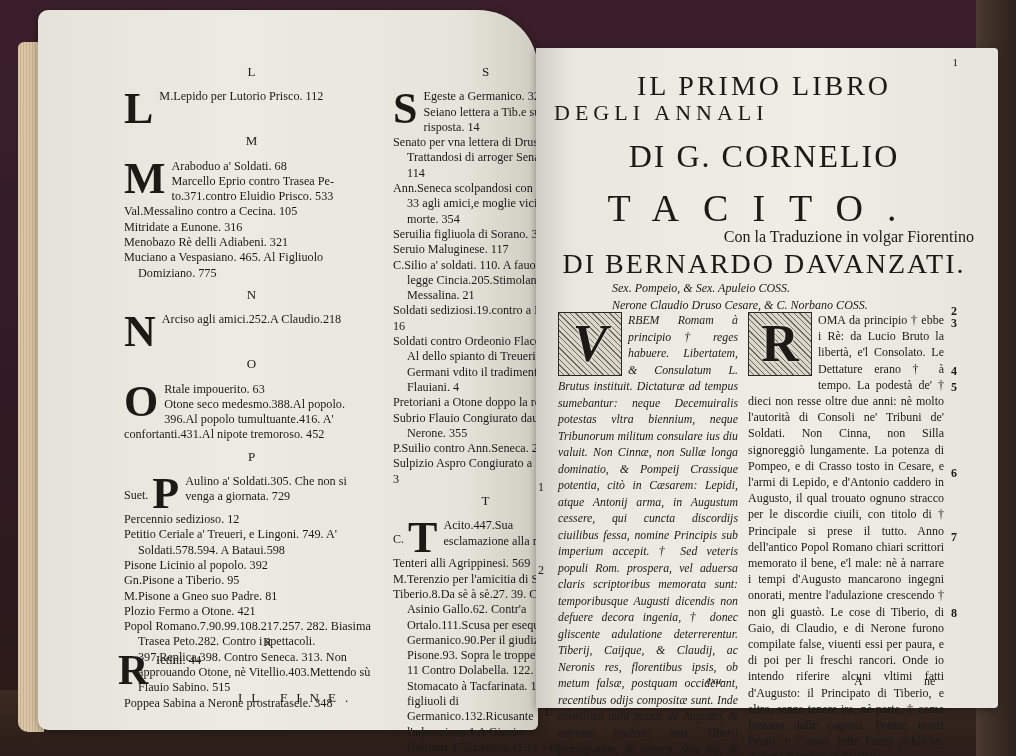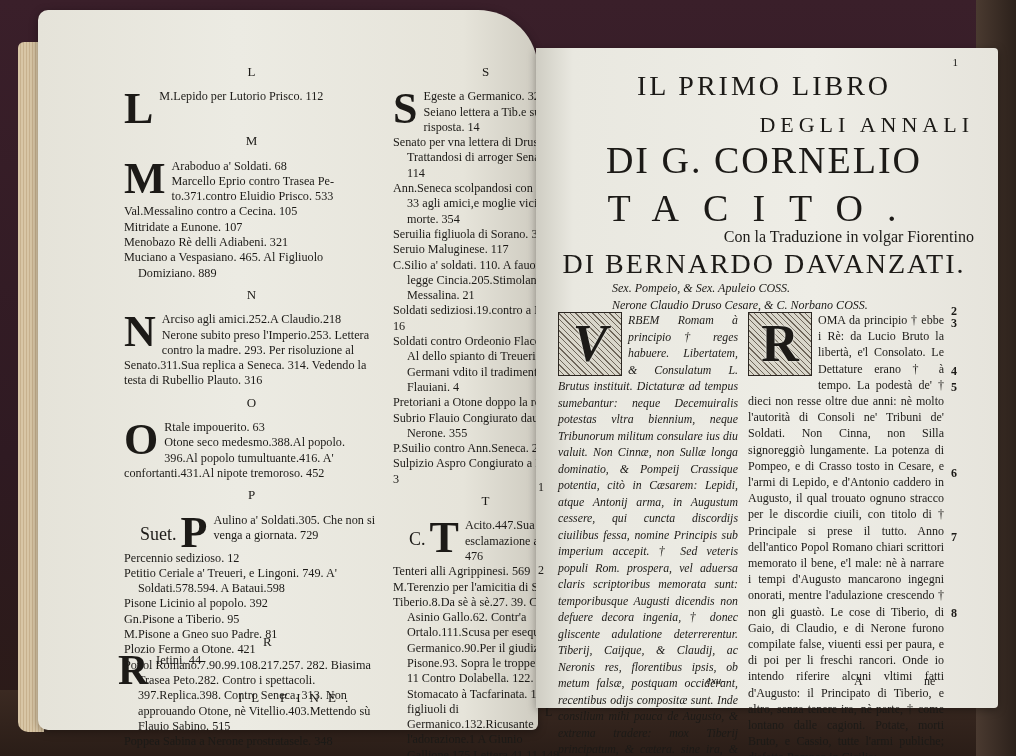--- a/index.html
+++ b/index.html
@@ -19,32 +19,32 @@
     border-radius:10px 60px 6px 10px;}
   .page.right{left:536px;top:48px;width:462px;height:660px;
     background:linear-gradient(90deg,#cfcdc3 0%,#e9e8e0 8%,#eeede6 60%,#e6e4dc 100%);
     border-radius:0 4px 4px 0;}
   .col{position:absolute;font-size:12.2px;line-height:15.3px;}
   .col.a{left:86px;top:48px;width:255px;}
   .col.b{left:355px;top:48px;width:185px;}
   .sec{text-align:center;font-size:13px;margin:6px 0 10px 0;}
   .entry{position:relative;}
   .drop{float:left;font-size:44px;line-height:36px;font-weight:bold;margin:2px 6px 0 0;}
-  .drop.prefix{font-size:18px;line-height:15px;font-weight:normal;margin:14px 4px 0 16px;}
+  .drop.prefix{font-size:12px;line-height:15px;font-weight:normal;margin:14px 4px 0 0;}
   .ind{padding-left:14px;text-indent:-14px;}
   .clear{clear:both;}
   .lfoot{position:absolute;left:200px;top:680px;letter-spacing:9px;font-size:13px;}
   .lsig{position:absolute;left:507px;top:680px;font-size:12px;}
   .rdrop{position:absolute;left:120px;top:636px;font-size:42px;font-weight:bold;}
   .rtext{position:absolute;left:158px;top:643px;font-size:12.5px;}
   
   .pnum{position:absolute;right:40px;top:8px;font-size:11px;}
   .t1{position:absolute;left:18px;top:22px;width:420px;text-align:center;font-size:28px;letter-spacing:3px;}
-  .t2{position:absolute;left:18px;top:64px;width:420px;text-align:right;font-size:22px;letter-spacing:5px;}
-  .t3{position:absolute;left:18px;top:90px;width:420px;text-align:center;font-size:38px;letter-spacing:2px;}
+  .t2{position:absolute;left:18px;top:52px;width:420px;text-align:left;font-size:22px;letter-spacing:5px;}
+  .t3{position:absolute;left:18px;top:90px;width:420px;text-align:center;font-size:32px;letter-spacing:2px;}
   .t4{position:absolute;left:18px;top:138px;width:420px;text-align:center;font-size:38px;letter-spacing:24px;}
   .t5{position:absolute;left:18px;top:180px;width:420px;text-align:right;font-size:16px;}
   .t6{position:absolute;left:18px;top:200px;width:420px;text-align:center;font-size:28px;letter-spacing:2px;}
   .coss{position:absolute;left:76px;font-size:12px;font-style:italic;}
   .coss.c1{top:233px;} .coss.c2{top:250px;}
   .latin{position:absolute;left:22px;top:264px;width:180px;font-style:italic;font-size:11.8px;line-height:16.5px;text-align:justify;}
   .ital{position:absolute;left:212px;top:264px;width:196px;font-size:12px;line-height:16.2px;text-align:justify;}
   .orn{float:left;width:62px;height:62px;margin:0 6px 2px 0;border:1px solid #2b2621;
     background:repeating-linear-gradient(45deg,#d9d6ca 0 3px,#6e665a 3px 4px);
     display:flex;align-items:center;justify-content:center;font-size:52px;font-weight:bold;color:#1c1a17;
@@ -73,31 +73,30 @@
       </div>
     </div>
     <div>
       <div class="sec">M</div>
       <div class="entry">
         <span class="drop">M</span>
         <div>Araboduo a' Soldati. 68</div>
         <div>Marcello Eprio contro Trasea Pe-to.371.contro Eluidio Prisco. 533</div>
         <div class="clear"></div>
         <div>Val.Messalino contro a Cecina. 105</div>
-        <div>Mitridate a Eunone. 107</div>
+        <div>Mitridate a Eunone. 316</div>
         <div>Menobazo Rè delli Adiabeni. 321</div>
-        <div class="ind">Muciano a Vespasiano. 465. Al Figliuolo Domiziano. 889</div>
+        <div class="ind">Muciano a Vespasiano. 465. Al Figliuolo Domiziano. 775</div>
       </div>
     </div>
     <div>
       <div class="sec">N</div>
       <div class="entry">
         <span class="drop">N</span>
         <div>Arciso agli amici.252.A Claudio.218</div>
-        <div>Nerone subito preso l'Imperio.253. Lettera contro la madre. 293. Per risoluzione al Senato.311.Sua replica a Seneca. 314. Vedendo la testa di Rubellio Plauto. 316</div>
         <div class="clear"></div>
       </div>
     </div>
     <div>
       <div class="sec">O</div>
       <div class="entry">
         <span class="drop">O</span>
         <div>Rtale impouerito. 63</div>
         <div>Otone seco medesmo.388.Al popolo. 396.Al popolo tumultuante.416. A' confortanti.431.Al nipote tremoroso. 452</div>
         <div class="clear"></div>

